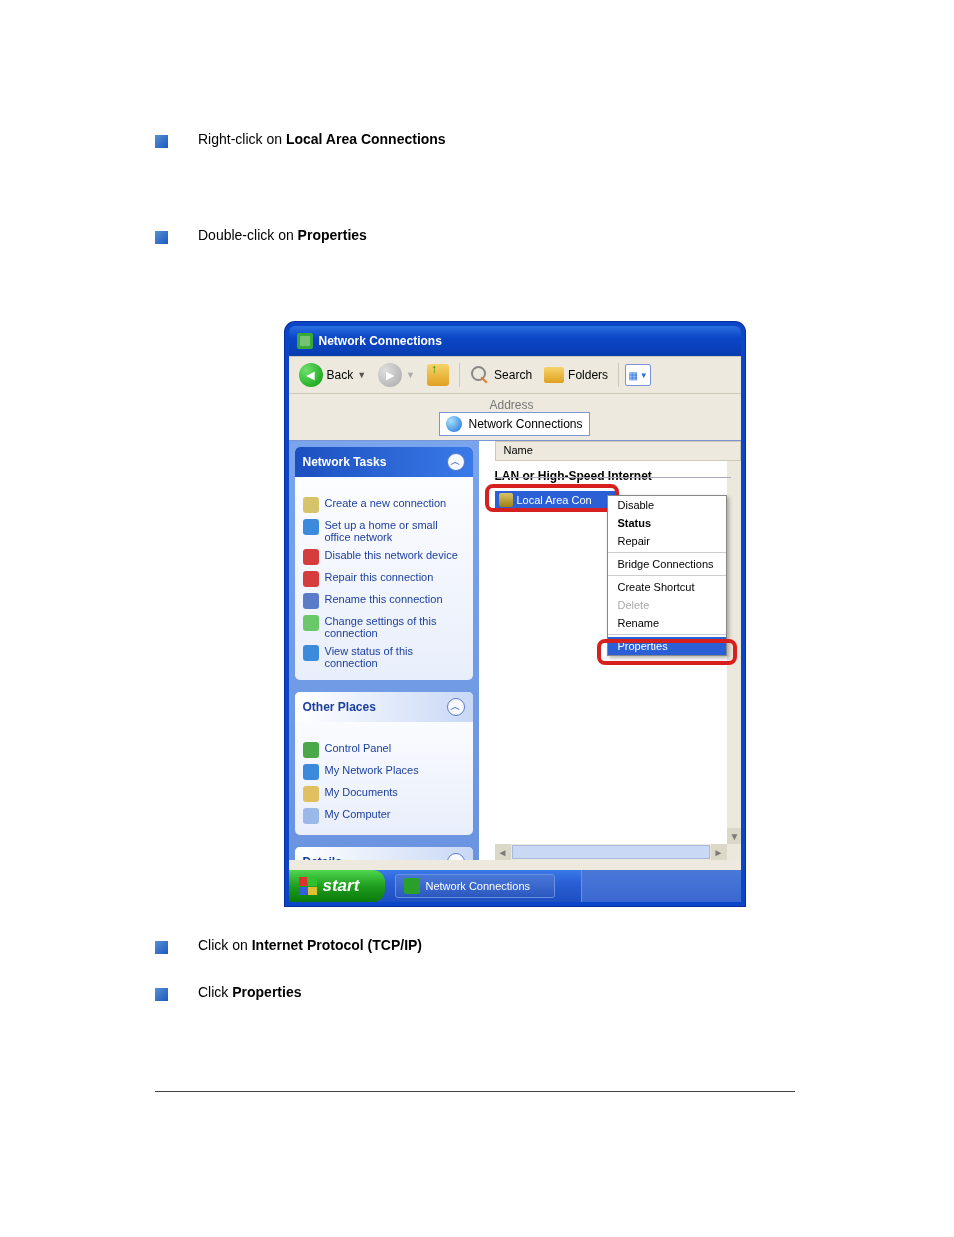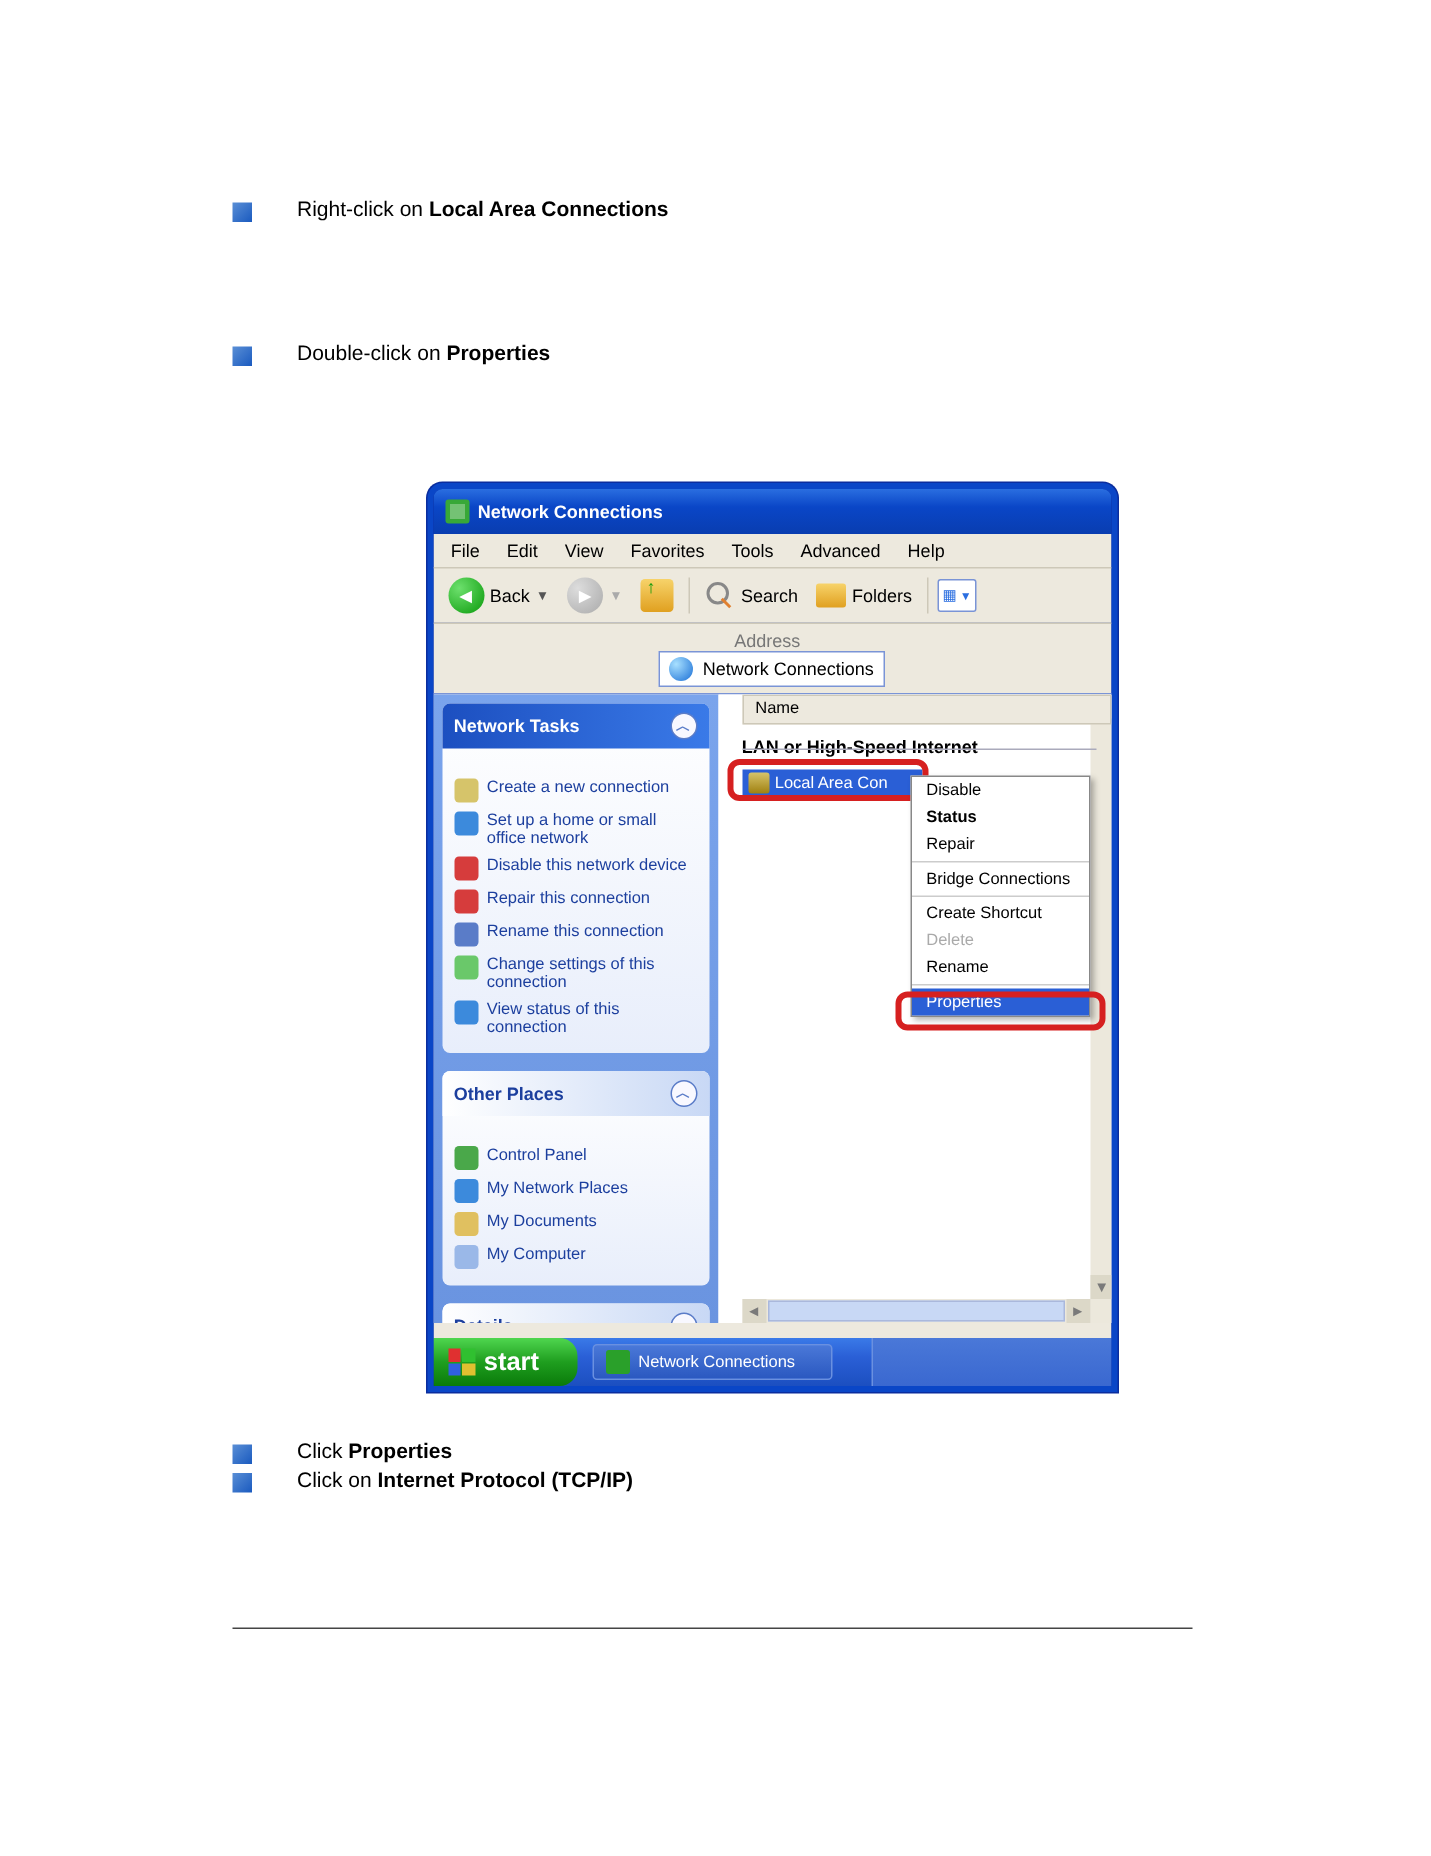--- a/index.html
+++ b/index.html
@@ -66,21 +66,21 @@
   .hl-red2 { position:absolute; top:198px; left:118px; width:140px; height:26px; border:4px solid #d62020; border-radius:8px; }
   .scr-v { position:absolute; top:0; right:-2px; width:16px; height:100%; background:#ece8dc; }
   .scr-v .arrow { height:16px; display:flex; align-items:center; justify-content:center; background:#dcd8c8; color:#7a7a7a; font-size:10px; }
   .scr-h { position:absolute; bottom:0; left:16px; right:14px; height:16px; background:#ece8dc; display:flex; align-items:center; }
   .scr-h .arrow { width:16px; height:16px; display:flex; align-items:center; justify-content:center; background:#dcd8c8; color:#7a7a7a; font-size:10px; }
   .track-thumb { flex:1; height:14px; background:#c8d8f5; border:1px solid #aab8dc; margin:0 1px; }
 
   .statusbar-gap { background:#ede9de; height:10px; }
 
   .taskbar { height:32px; background:linear-gradient(to bottom,#3a7ae8,#2a5fd6 40%,#1c4fc0); display:flex; align-items:stretch; }
-  .start { width:96px; background:linear-gradient(to bottom,#4fd64f,#1f9e1f 50%,#0a7a0a); color:#fff; font-weight:bold; font-size:17px; display:flex; align-items:center; padding-left:10px; border-radius:0 12px 12px 0; margin-right:6px; }
+  .start { width:96px; background:linear-gradient(to bottom,#4fd64f,#1f9e1f 50%,#0a7a0a); color:#fff; font-style:italic; font-weight:bold; font-size:17px; display:flex; align-items:center; padding-left:10px; border-radius:0 12px 12px 0; margin-right:6px; }
   .start .flag { width:18px; height:18px; margin-right:6px; display:grid; grid-template-columns:1fr 1fr; grid-template-rows:1fr 1fr; gap:1px; }
   .flag span:nth-child(1){background:#e03030;} .flag span:nth-child(2){background:#30c030;} .flag span:nth-child(3){background:#3060e0;} .flag span:nth-child(4){background:#e0c030;}
   .task-app { flex:0 0 160px; margin:4px 4px; background:linear-gradient(to bottom,#4a78d8,#2a58c0); border:1px solid #6a90e0; border-radius:3px; color:#fff; font-size:11px; display:flex; align-items:center; gap:6px; padding:0 8px; }
   .task-app .ticon2 { width:16px; height:16px; background:#2aa02a; border-radius:2px; }
   .tray { flex:1; }
   .tray-end { width:160px; background:linear-gradient(to bottom,#4a78d8,#3a68d0); margin-left:auto; border-left:1px solid #6a90e0; }
 
   .hr { border-top:1px solid #444; margin:90px 0 0 0; width:640px; }
 </style>
 </head>
@@ -100,29 +100,20 @@
     <div class="step-text">
       <span>Double-click on </span><b>Properties</b>
     </div>
   </div>
 
   <div class="screenshot-wrap">
     <div class="win">
       <div class="titlebar">
         <div class="ticon"></div>
         <span>Network Connections</span>
-      </div>
-      <div class="menubar">
-        <span>File</span>
-        <span>Edit</span>
-        <span>View</span>
-        <span>Favorites</span>
-        <span>Tools</span>
-        <span>Advanced</span>
-        <span>Help</span>
       </div>
       <div class="toolbar">
         <div class="tb-btn">
           <div class="circ green-circ">◄</div>
           <span>Back</span>
           <span style="color:#555;font-size:9px;">▼</span>
         </div>
         <div class="tb-btn">
           <div class="circ gray-circ">►</div>
           <span style="color:#aaa;font-size:9px;">▼</span>
@@ -275,28 +266,28 @@
         <div class="task-app">
           <div class="ticon2"></div>
           <span>Network Connections</span>
         </div>
         <div class="tray"></div>
         <div class="tray-end"></div>
       </div>
     </div>
   </div>
 
+  <div class="step" style="margin-bottom:28px;">
+    <div class="bullet"></div>
+    <div class="step-text">
+      <span>Click on </span><b>Internet Protocol (TCP/IP)</b>
+    </div>
+  </div>
+
   <div class="step" style="margin-bottom:0;">
     <div class="bullet"></div>
     <div class="step-text">
       <span>Click </span><b>Properties</b>
-    </div>
-  </div>
-
-  <div class="step" style="margin-bottom:28px;">
-    <div class="bullet"></div>
-    <div class="step-text">
-      <span>Click on </span><b>Internet Protocol (TCP/IP)</b>
     </div>
   </div>
 
   <div class="hr"></div>
 </div>
 
 </body></html>

